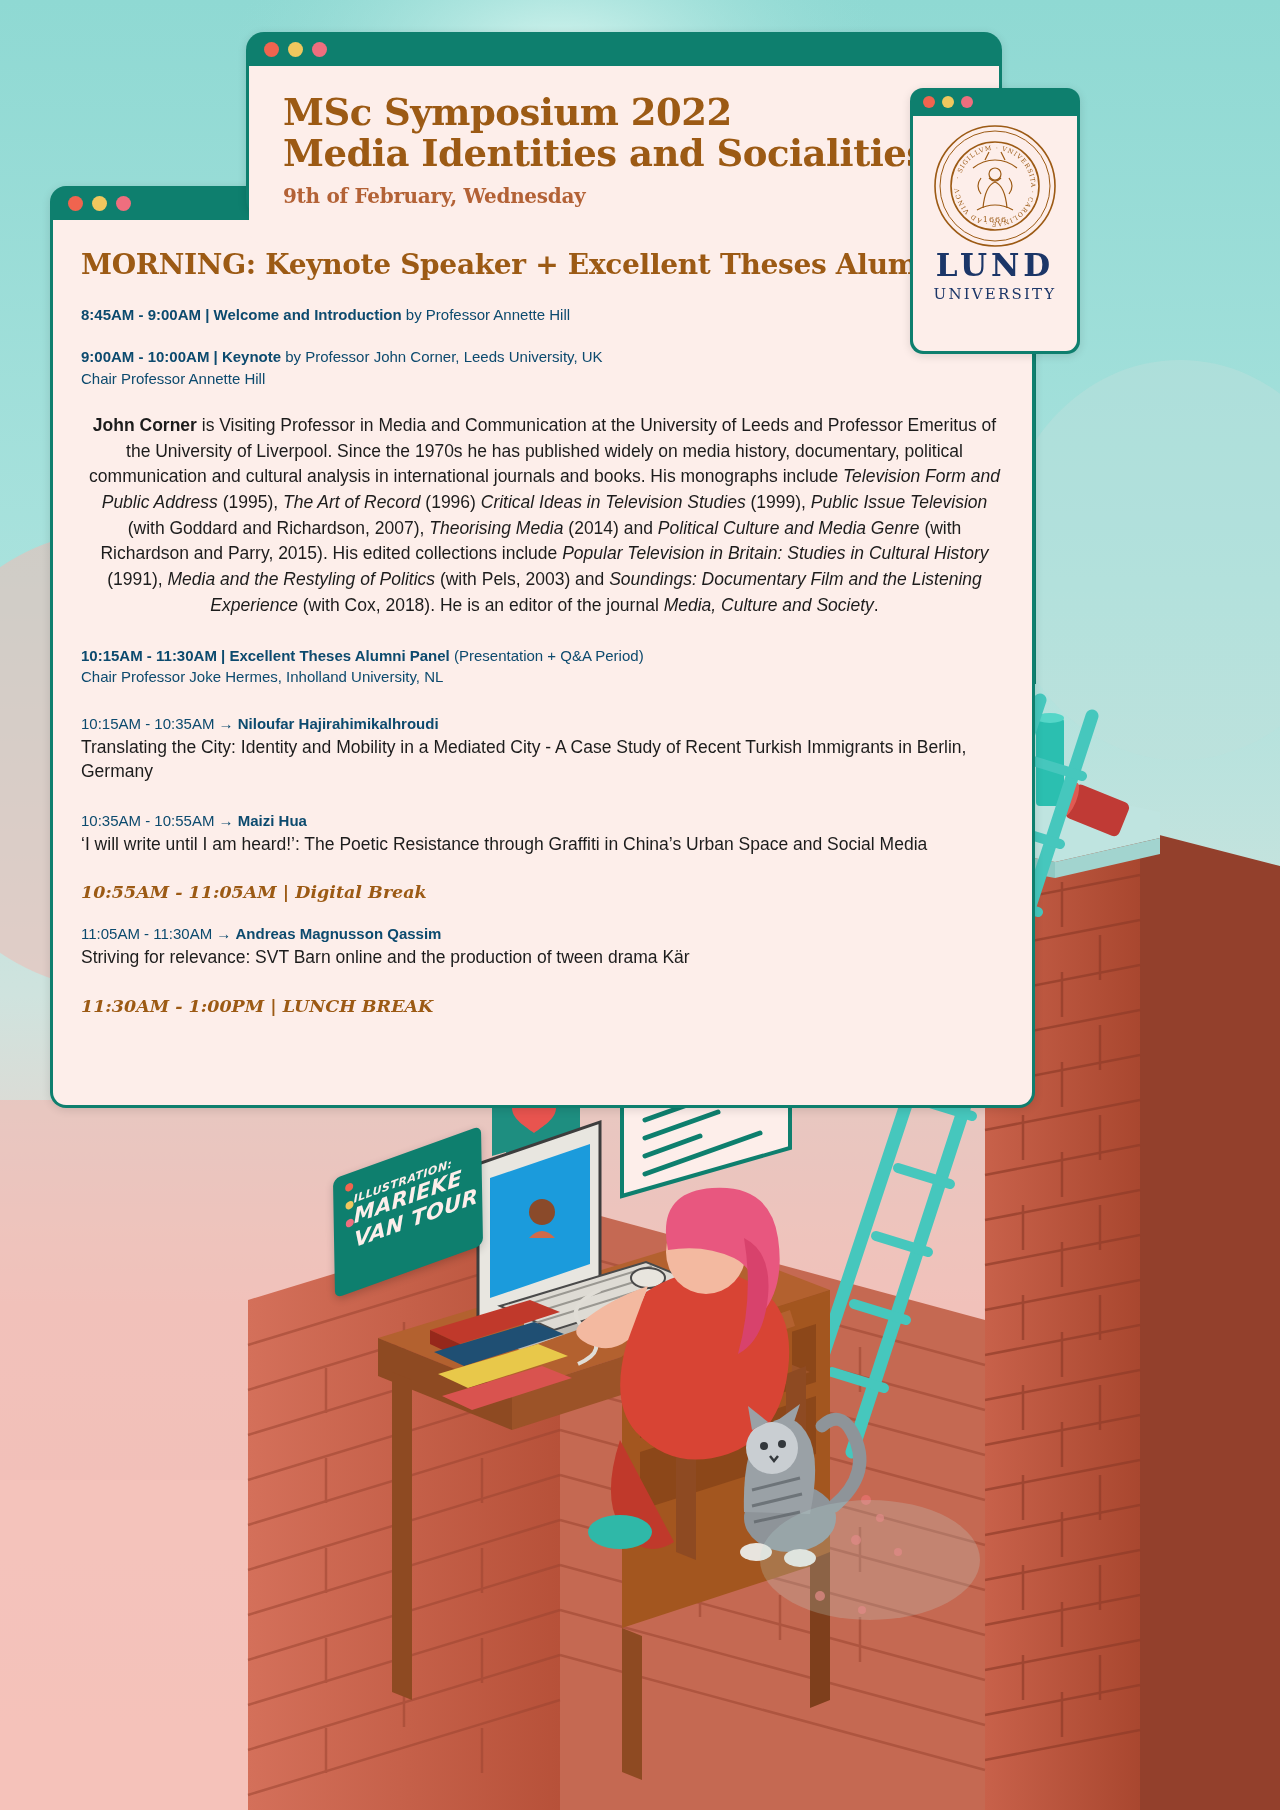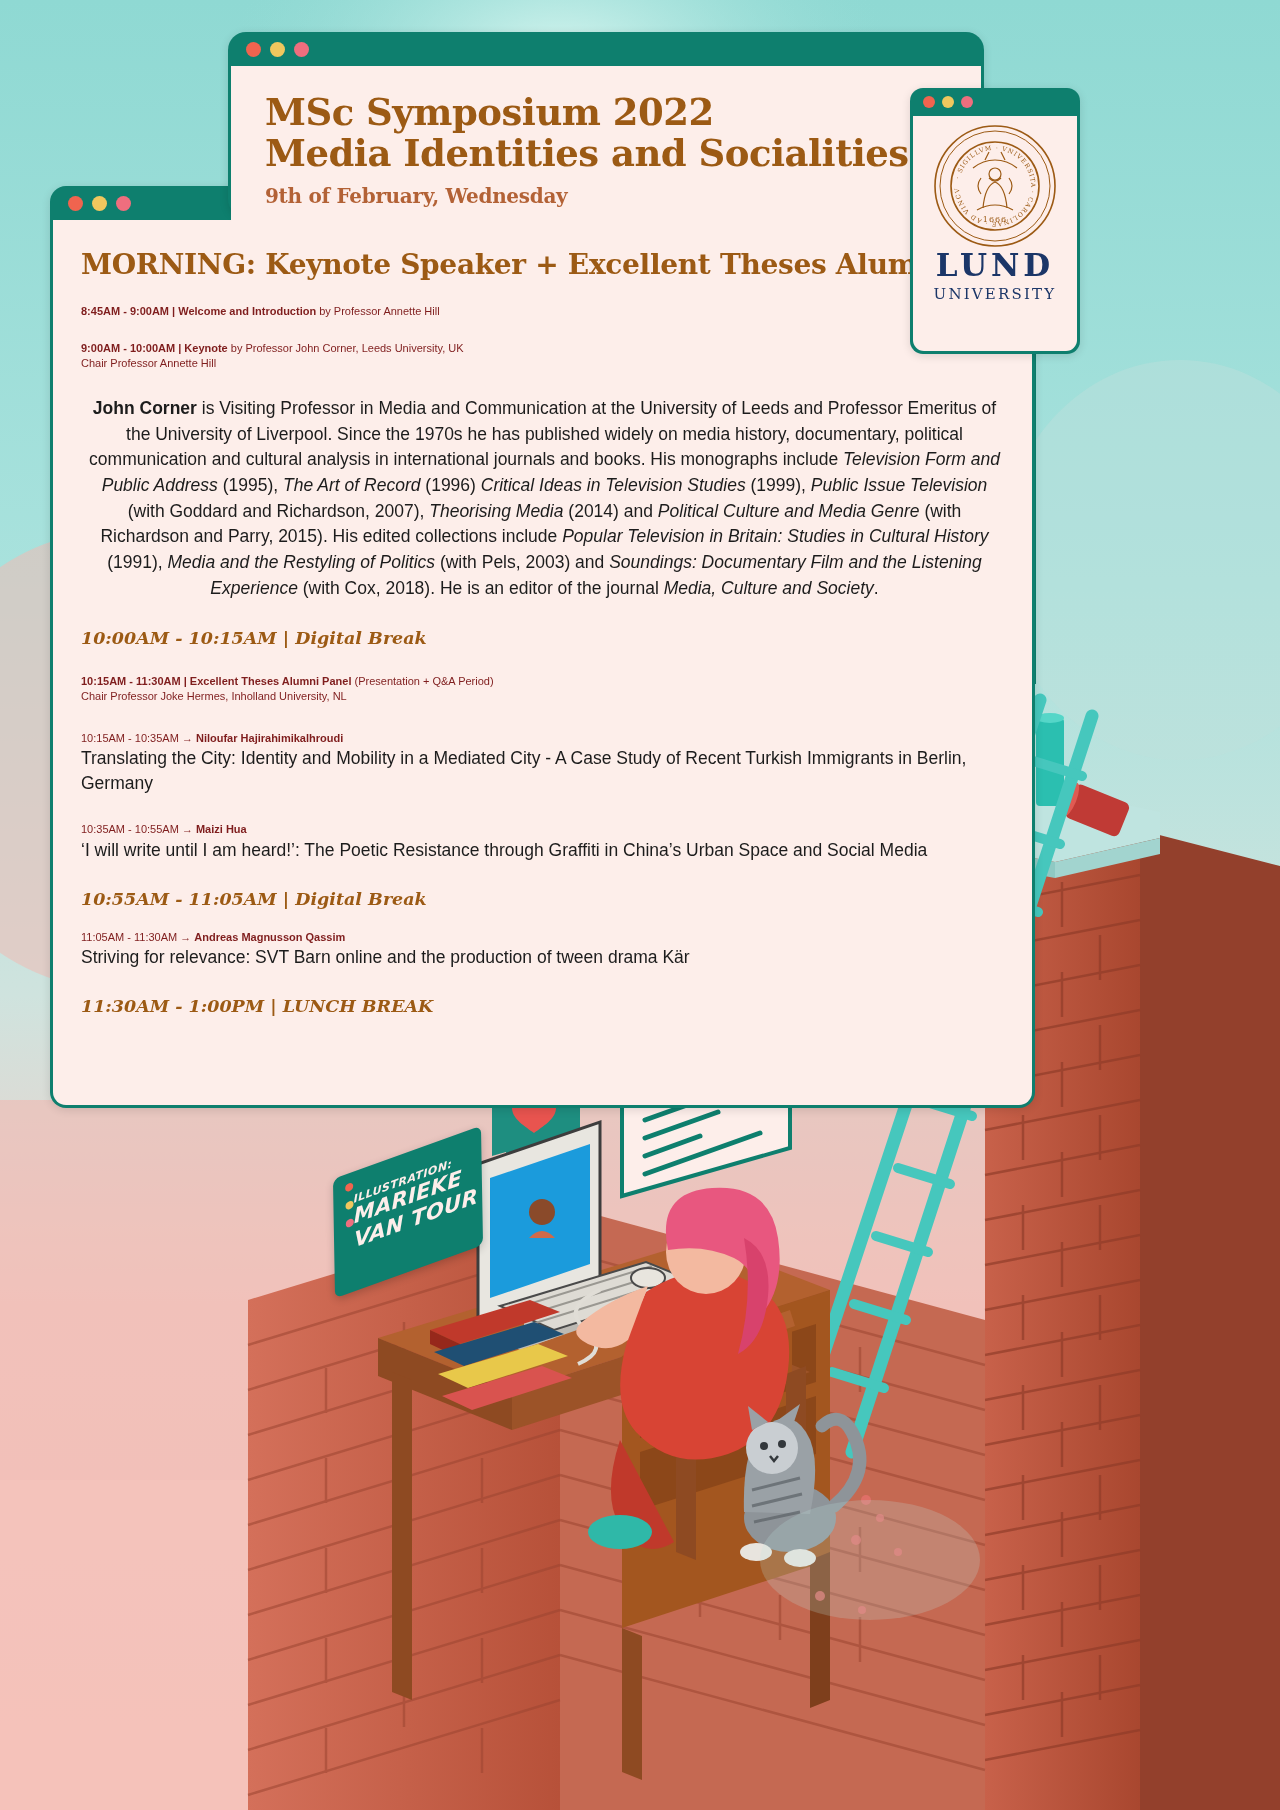--- a/index.html
+++ b/index.html
@@ -17,21 +17,21 @@
   
   .win { position: absolute; border-radius: 16px; background: #0e7f6e; box-shadow: 0 2px 10px rgba(0,0,0,.12); }
   .win-bar { height: 34px; display: flex; align-items: center; gap: 9px; padding: 0 18px; }
   .dot { width: 15px; height: 15px; border-radius: 50%; display: block; }
   .dot.r { background: #f0644f; }
   .dot.y { background: #f0c75e; }
   .dot.p { background: #ef6e7e; }
   .win-body { background: #fdeeea; border-radius: 0 0 13px 13px; margin: 0 3px 3px 3px; }
 
   
-  #title-window { left: 228px; top: 32px; width: 756px; height: 185px; border-radius: 18px 18px 18px 18px; }
+  #title-window { left: 246px; top: 32px; width: 756px; height: 185px; border-radius: 18px 18px 18px 18px; }
   #title-window .win-body { height: 178px; padding: 26px 34px 0 34px; border-radius: 0 0 15px 15px; }
   .t-main {
     font-family: "DejaVu Serif", serif;
     font-weight: 700; color: #9c5a14; font-size: 37px; line-height: 1.12;
     letter-spacing: -0.5px;
   }
   .t-sub {
     font-family: "DejaVu Serif", serif;
     font-weight: 700; color: #b36236; font-size: 20px; margin-top: 9px; letter-spacing: -0.3px;
   }
@@ -55,21 +55,21 @@
   
   #program-window { left: 50px; top: 186px; width: 985px; height: 922px; border-radius: 16px; }
   #program-window .win-body { height: 885px; padding: 28px 24px 20px 28px; border-radius: 0 0 13px 13px; }
 
   
   .sec-head {
     font-family: "DejaVu Serif", serif; font-weight: 700; color: #9c5a14;
     font-size: 28px; letter-spacing: -0.3px; margin-bottom: 23px;
   }
   .blk { margin-bottom: 21px; }
-  .line { font-size: 11px; color: #7f1d1d; line-height: 1.42; }
+  .line { font-size: 15px; color: #0c4a6e; line-height: 1.42; }
   .line b { font-weight: 700; }
   .bio { font-size: 17.5px; color: #1c1c1c; line-height: 1.47; text-align: center; }
   .bio i { font-style: italic; }
   .bio b { font-weight: 700; }
   .brk {
     font-family: "DejaVu Serif", serif;
     font-style: italic; font-weight: 700; color: #9c5a14; font-size: 17.5px;
   }
   .talk-title { font-size: 17.5px; color: #1c1c1c; line-height: 1.42; }
 
@@ -340,23 +340,20 @@
 
     <div class="blk">
       <div class="line"><b><span>9:00AM - 10:00AM | </span><span>Keynote</span></b><span> by Professor John Corner, Leeds University, UK</span></div>
       <div class="line chair">Chair Professor Annette Hill</div>
     </div>
 
     <div class="blk bio" style="margin-top:24px; margin-bottom:26px">
       <b>John Corner</b><span> is Visiting Professor in Media and Communication at the University of Leeds and Professor Emeritus of the University of Liverpool. Since the 1970s he has published widely on media history, documentary, political communication and cultural analysis in international journals and books. His monographs include </span><i>Television Form and Public Address</i><span> (1995), </span><i>The Art of Record</i><span> (1996) </span><i>Critical Ideas in Television Studies</i><span> (1999), </span><i>Public Issue Television</i><span> (with Goddard and Richardson, 2007), </span><i>Theorising Media</i><span> (2014) and </span><i>Political Culture and Media Genre</i><span> (with Richardson and Parry, 2015). His edited collections include </span><i>Popular Television in Britain: Studies in Cultural History</i><span> (1991), </span><i>Media and the Restyling of Politics</i><span> (with Pels, 2003) and </span><i>Soundings: Documentary Film and the Listening Experience</i><span> (with Cox, 2018). He is an editor of the journal </span><i>Media, Culture and Society</i><span>.</span>
     </div>
 
-    <div class="blk" style="margin-bottom:26px">
-      <div class="brk">10:00AM - 10:15AM | Digital Break</div>
-    </div>
 
     <div class="blk" style="margin-bottom:26px">
       <div class="line"><b><span>10:15AM - 11:30AM | </span><span>Excellent Theses Alumni Panel</span></b><span> (Presentation + Q&amp;A Period)</span></div>
       <div class="line chair">Chair Professor Joke Hermes, Inholland University, NL</div>
     </div>
 
     <div class="blk" style="margin-bottom:26px">
       <div class="line"><span>10:15AM - 10:35AM → </span><b>Niloufar Hajirahimikalhroudi</b></div>
       <div class="talk-title">Translating the City: Identity and Mobility in a Mediated City - A Case Study of Recent Turkish Immigrants in Berlin, Germany</div>
     </div>

